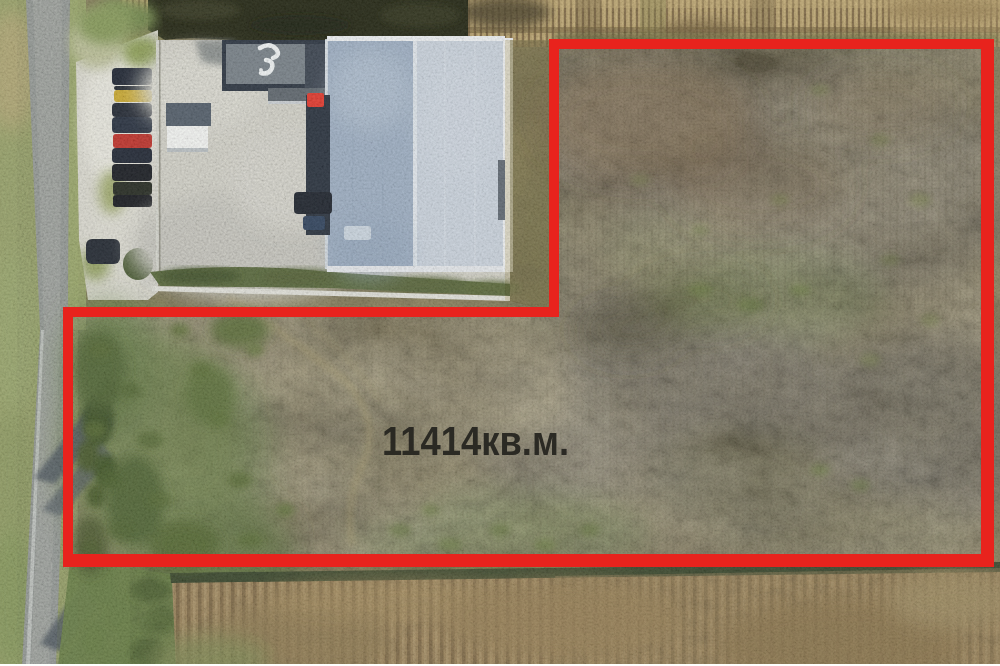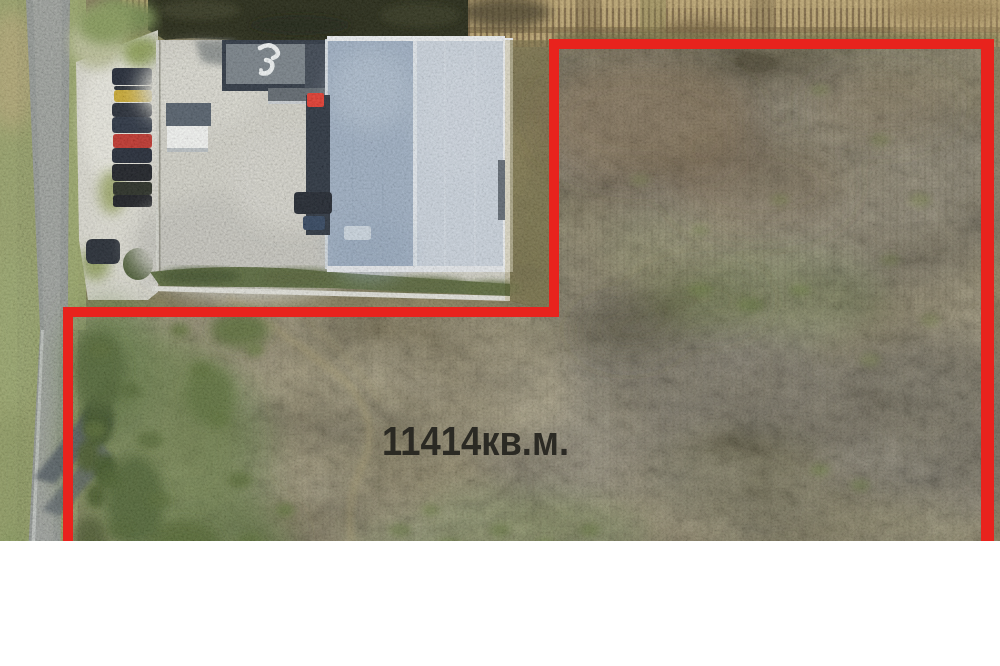--- a/index.html
+++ b/index.html
@@ -1,16 +1,16 @@
 <!DOCTYPE html>
 <html><head>
 <meta charset="utf-8">
 <style>
   html,body{margin:0;padding:0;background:#fff;}
-  #stage{position:relative;width:1000px;height:541px;overflow:hidden;font-family:"Liberation Sans", sans-serif;}
+  #stage{position:relative;width:1000px;height:664px;overflow:hidden;font-family:"Liberation Sans", sans-serif;}
   svg{display:block;}
 </style>
 </head>
 <body>
 <div id="stage">
 <svg width="1000" height="666" viewBox="0 0 1000 666">
 <defs>
   <filter id="coarse" x="-5%" y="-5%" width="110%" height="110%">
     <feTurbulence type="fractalNoise" baseFrequency="0.013 0.02" numOctaves="4" seed="11" result="t"></feTurbulence>
     <feColorMatrix in="t" type="saturate" values="0"></feColorMatrix>

